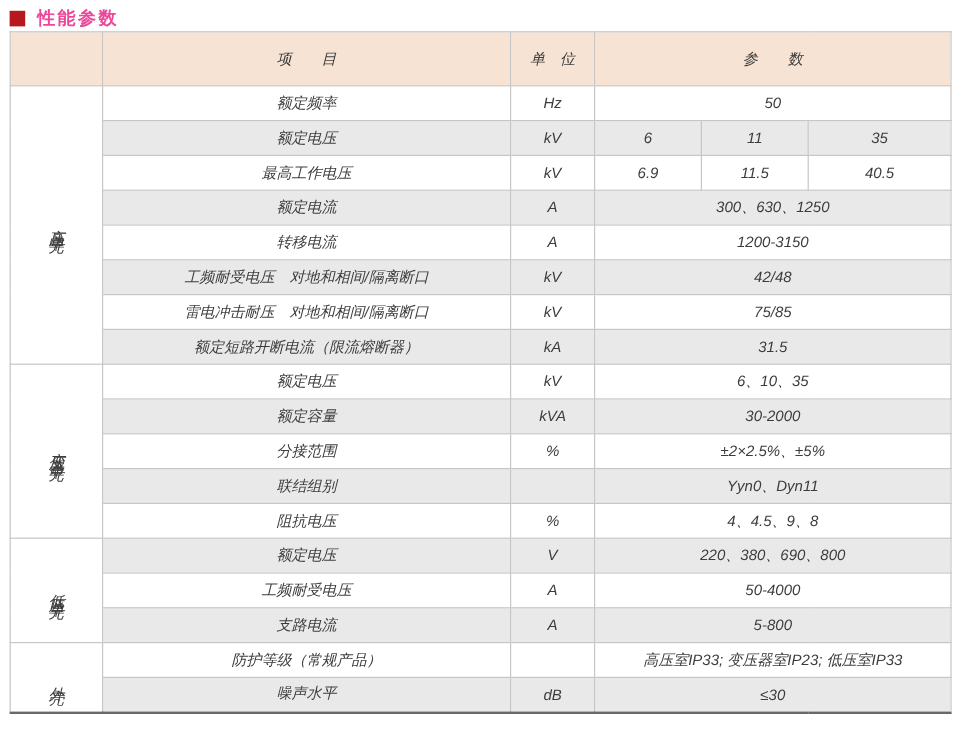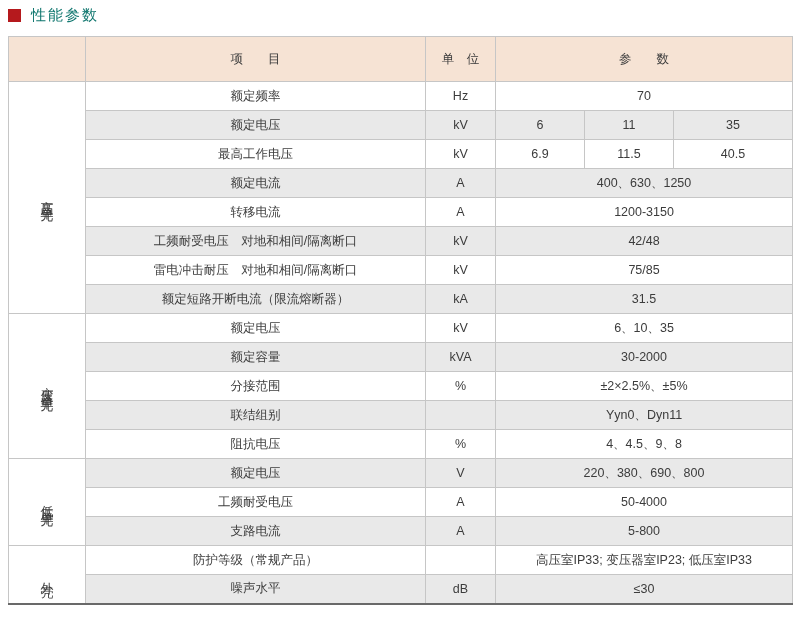--- a/index.html
+++ b/index.html
@@ -23,33 +23,34 @@
     align-items: center;
     gap: 10px;
   }
   .title-square {
     width: 13px;
     height: 13px;
     background: #b5191d;
   }
   .title-text {
     font-size: 15px;
-    font-weight: normal;
-    color: #0f766e;
+    font-weight: bold;
+    color: #ec4899;
     letter-spacing: 2px;
   }
   table.spec {
     position: absolute;
-    top: 36px;
+    top: 26px;
     left: 8px;
     width: 784px;
     border-collapse: collapse;
     table-layout: fixed;
     border: 1px solid #a9a9a9;
     border-bottom: 2px solid #696969;
+    font-style: italic;
   }
   table.spec td, table.spec th {
     border: 1px solid #c6c6c6;
     padding: 0 4px;
     text-align: center;
     vertical-align: middle;
     font-size: 12.5px;
     font-weight: normal;
     color: #3c3c3c;
     overflow: hidden;
@@ -106,40 +107,40 @@
         <th>项　　目</th>
         <th>单　位</th>
         <th colspan="3">参　　数</th>
       </tr>
     </thead>
     <tbody>
       <tr class="r-white">
         <td class="group" rowspan="8"><span class="vlabel">高压单元</span></td>
         <td>额定频率</td>
         <td>Hz</td>
-        <td class="param" colspan="3">70</td>
+        <td class="param" colspan="3">50</td>
       </tr>
       <tr class="r-gray">
         <td>额定电压</td>
         <td>kV</td>
         <td class="psub">6</td>
         <td class="psub">11</td>
         <td class="psub">35</td>
       </tr>
       <tr class="r-white">
         <td>最高工作电压</td>
         <td>kV</td>
         <td class="psub">6.9</td>
         <td class="psub">11.5</td>
         <td class="psub">40.5</td>
       </tr>
       <tr class="r-gray">
         <td>额定电流</td>
         <td>A</td>
-        <td class="param" colspan="3">400、630、1250</td>
+        <td class="param" colspan="3">300、630、1250</td>
       </tr>
       <tr class="r-white">
         <td>转移电流</td>
         <td>A</td>
         <td class="param" colspan="3">1200-3150</td>
       </tr>
       <tr class="r-gray">
         <td>工频耐受电压　对地和相间/隔离断口</td>
         <td>kV</td>
         <td class="param" colspan="3">42/48</td>

